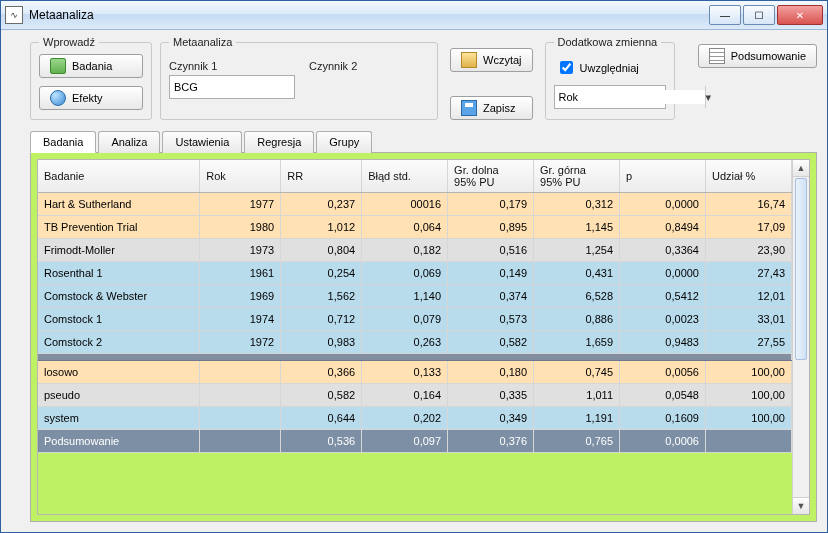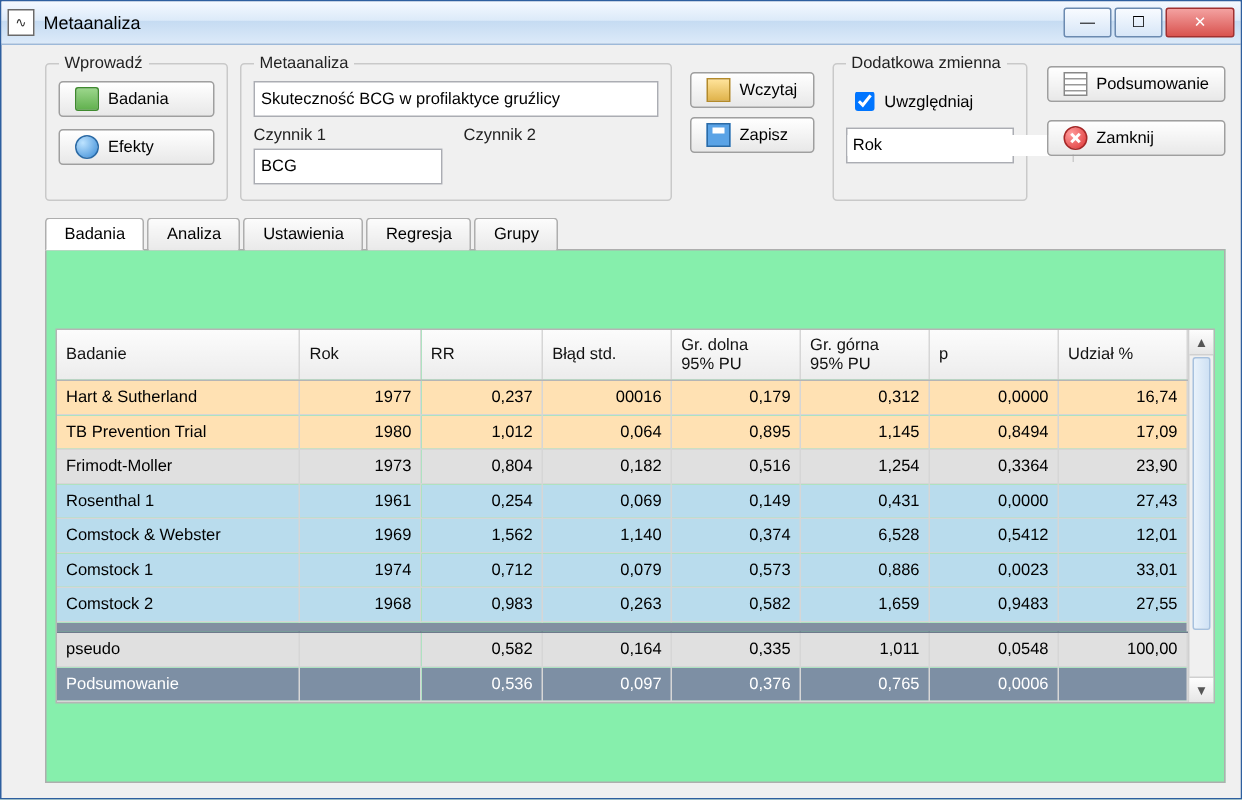--- a/index.html
+++ b/index.html
@@ -154,21 +154,21 @@
   .text-input {
     border: 1px solid #abadb3;
     height: 20px;
     padding: 1px 4px;
     font: inherit;
     background: #fff;
   }
   .text-input.wide { width: 260px; }
   .text-input.mid { width: 116px; }
 
-  .filebtns { display:flex; flex-direction:column; gap:6px; padding-top:12px; margin-left:4px; }
+  .filebtns { display:flex; flex-direction:column; gap:24px; padding-top:12px; margin-left:4px; }
 
   .extra-fs {
     margin-left: 4px;
     padding-bottom: 10px;
   }
   .chk-row {
     display:flex; align-items:center; gap:4px;
     margin: 4px 0 8px 2px;
   }
   .combo {
@@ -217,26 +217,25 @@
     font-size: 11px;
     cursor: pointer;
   }
   .tab.active {
     background: #fff;
     border-bottom: 1px solid #fff;
     font-weight: 400;
   }
   .tab-panel {
     border: 1px solid #aeaeae;
-    background: #86efac;
+    background: #bef264;
     flex:1;
     padding: 6px;
     overflow: hidden;
     display:flex;
-    align-items:center;
   }
 
   
   .grid-outer {
     flex:1;
     border: 1px solid #b5b5b5;
     display:flex;
     overflow: hidden;
   }
   .grid-body {
@@ -327,21 +326,20 @@
           </button>
           <button class="btn">
             <span class="ic ic-eff"></span>
             <span>Efekty</span>
           </button>
         </div>
       </fieldset>
 
       <fieldset class="meta-fs">
         <legend>Metaanaliza</legend>
-        <input class="text-input wide" value="Skuteczność BCG w profilaktyce gruźlicy" style="">
         <div class="meta-grid" style="margin-top:6px;">
           <span class="label-small">Czynnik 1</span>
           <span class="label-small">Czynnik 2</span>
           <input class="text-input mid" value="BCG" style="">
         </div>
       </fieldset>
 
       <div class="filebtns">
         <button class="btn">
           <span class="ic ic-open"></span>
@@ -362,24 +360,20 @@
         <div class="combo">
           <input value="Rok" style="">
           <span class="caret">▾</span>
         </div>
       </fieldset>
 
       <div class="right-btns">
         <button class="btn">
           <span class="ic ic-sum"></span>
           <span>Podsumowanie</span>
-        </button>
-        <button class="btn">
-          <span class="ic ic-close"></span>
-          <span>Zamknij</span>
         </button>
       </div>
     </div>
 
     <div class="tabs-wrap">
       <div class="tab-strip" id="tab-strip">
           <div class="tab active">Badania</div>
           <div class="tab">Analiza</div>
           <div class="tab">Ustawienia</div>
           <div class="tab">Regresja</div>
@@ -467,39 +461,59 @@
                     <td class="num">1974</td>
                     <td class="num">0,712</td>
                     <td class="num">0,079</td>
                     <td class="num">0,573</td>
                     <td class="num">0,886</td>
                     <td class="num">0,0023</td>
                     <td class="num">33,01</td>
                   </tr>
                   <tr class="row-blue">
                     <td>Comstock 2</td>
-                    <td class="num">1968</td>
+                    <td class="num">1972</td>
                     <td class="num">0,983</td>
                     <td class="num">0,263</td>
                     <td class="num">0,582</td>
                     <td class="num">1,659</td>
                     <td class="num">0,9483</td>
                     <td class="num">27,55</td>
                   </tr>
                   <tr class="row-spacer">
                     <td colspan="8"></td>
+                  </tr>
+                  <tr class="row-orange">
+                    <td>losowo</td>
+                    <td class="num"></td>
+                    <td class="num">0,366</td>
+                    <td class="num">0,133</td>
+                    <td class="num">0,180</td>
+                    <td class="num">0,745</td>
+                    <td class="num">0,0056</td>
+                    <td class="num">100,00</td>
                   </tr>
                   <tr class="row-gray">
                     <td>pseudo</td>
                     <td class="num"></td>
                     <td class="num">0,582</td>
                     <td class="num">0,164</td>
                     <td class="num">0,335</td>
                     <td class="num">1,011</td>
                     <td class="num">0,0548</td>
+                    <td class="num">100,00</td>
+                  </tr>
+                  <tr class="row-blue">
+                    <td>system</td>
+                    <td class="num"></td>
+                    <td class="num">0,644</td>
+                    <td class="num">0,202</td>
+                    <td class="num">0,349</td>
+                    <td class="num">1,191</td>
+                    <td class="num">0,1609</td>
                     <td class="num">100,00</td>
                   </tr>
                   <tr class="row-sum">
                     <td>Podsumowanie</td>
                     <td class="num"></td>
                     <td class="num">0,536</td>
                     <td class="num">0,097</td>
                     <td class="num">0,376</td>
                     <td class="num">0,765</td>
                     <td class="num">0,0006</td>

